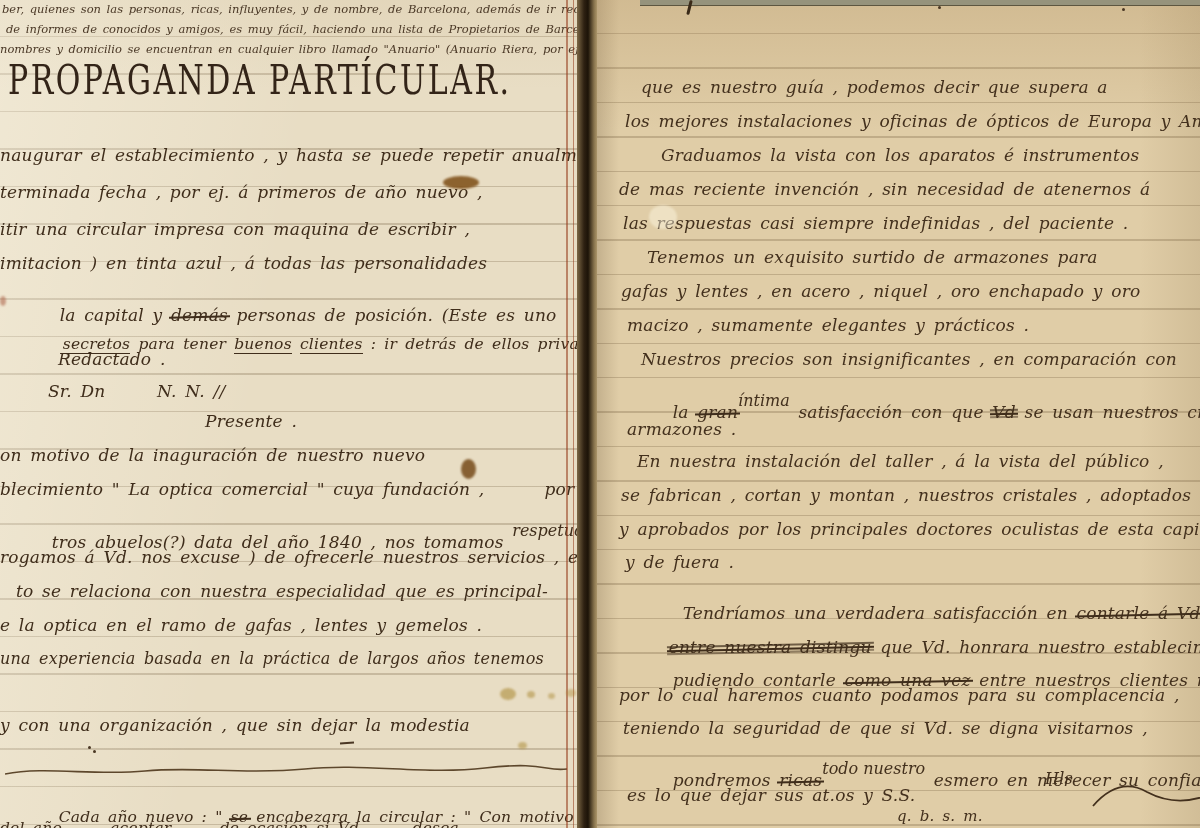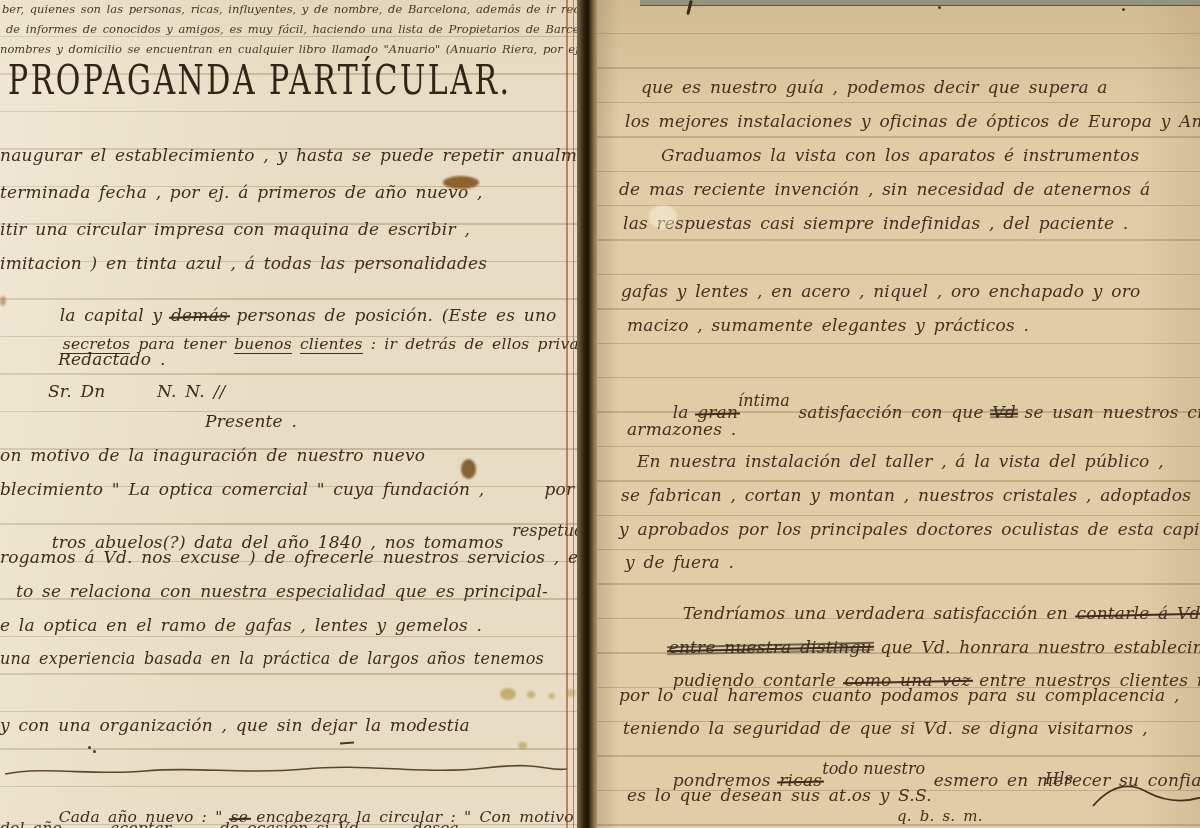--- a/index.html
+++ b/index.html
@@ -103,22 +103,24 @@
   </div>
 
   <div class="gutter"></div>
 
   <div class="page right">
     <div class="hw" style="top:78px;left:44px">que es nuestro guía , podemos decir que supera a</div>
     <div class="hw" style="top:112px;left:28px">los mejores instalaciones y oficinas de ópticos de Europa y America</div>
     <div class="hw" style="top:146px;left:64px">Graduamos la vista con los aparatos é instrumentos</div>
     <div class="hw" style="top:180px;left:22px">de mas reciente invención , sin necesidad de atenernos á</div>
     <div class="hw" style="top:214px;left:26px">las respuestas casi siempre indefinidas , del paciente .</div>
+    <div class="hw" style="top:248px;left:50px">Tenemos un exquisito surtido de armazones para</div>
     <div class="hw" style="top:282px;left:24px">gafas y lentes , en acero , niquel , oro enchapado y oro</div>
     <div class="hw" style="top:316px;left:30px">macizo , sumamente elegantes y prácticos .</div>
+    <div class="hw" style="top:350px;left:44px">Nuestros precios son insignificantes , en comparación con</div>
     <div class="hw" style="top:384px;left:24px">
       <span>la </span><span class="strike">gran</span><span class="ins">íntima</span><span> satisfacción con que </span><span class="strike heavy">Vd</span><span> se usan nuestros cristales y</span>
     </div>
     <div class="hw" style="top:420px;left:30px">armazones .</div>
     <div class="hw" style="top:452px;left:40px">En nuestra instalación del taller , á la vista del público ,</div>
     <div class="hw" style="top:486px;left:24px">se fabrican , cortan y montan , nuestros cristales , adoptados</div>
     <div class="hw" style="top:520px;left:22px">y aprobados por los principales doctores oculistas de esta capital</div>
     <div class="hw" style="top:553px;left:28px">y de fuera .</div>
     <div class="hw" style="top:585px;left:34px">
       <span>Tendríamos una verdadera satisfacción en </span><span class="strike">contarle á Vd.</span>
@@ -127,21 +129,21 @@
       <span class="strike heavy">entre nuestra distingu</span><span> que Vd. honrara nuestro establecimiento</span>
     </div>
     <div class="hw" style="top:652px;left:24px">
       <span>pudiendo contarle </span><span class="strike">como una vez</span><span> entre nuestros clientes mas estimados</span>
     </div>
     <div class="hw" style="top:686px;left:22px">por lo cual haremos cuanto podamos para su complacencia ,</div>
     <div class="hw" style="top:719px;left:26px">teniendo la seguridad de que si Vd. se digna visitarnos ,</div>
     <div class="hw" style="top:752px;left:24px">
       <span>pondremos </span><span class="strike">ricas</span><span class="ins">todo nuestro</span><span> esmero en merecer su confianza , que</span>
     </div>
-    <div class="hw" style="top:786px;left:30px">es lo que desean sus at.os y S.S.</div>
+    <div class="hw" style="top:786px;left:30px">es lo que dejar sus at.os y S.S.</div>
 
     <div class="hw closing" style="top:808px;left:300px">q. b. s. m.</div>
 
     <div class="hw sig" style="top:770px;left:448px">Hls</div>
     <svg width="130" height="50" style="position:absolute;top:772px;left:490px">
       <path d="M6 34 q 26 -30 54 -14 q 30 16 64 2" fill="none" stroke="#43301d" stroke-width="1.8"></path>
     </svg>
 
     <div class="stain" style="left:52px;top:205px;width:28px;height:24px;background:rgba(255,250,230,.45)"></div>
   </div>

